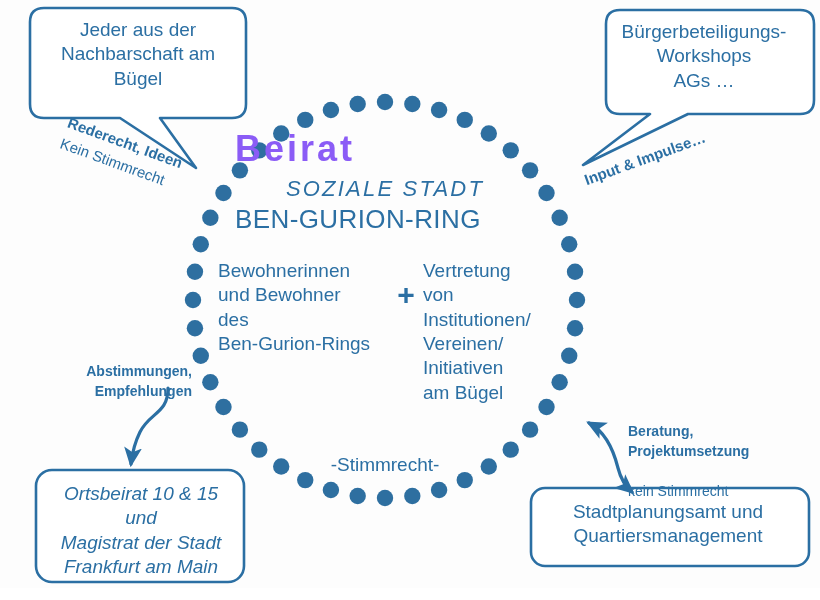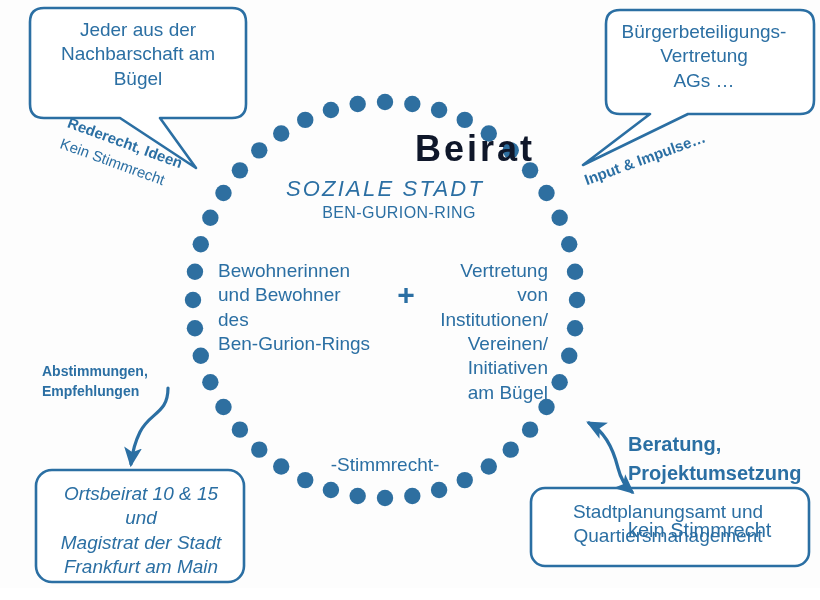--- a/index.html
+++ b/index.html
@@ -46,56 +46,55 @@
     text-align: center;
     font-size: 19px;
     font-weight: 400;
   }
   #box-bl-text { left: 36px;  top: 482px; width: 210px; font-style: italic; }
   #box-br-text { left: 532px; top: 500px; width: 272px; }
 
   
   #ring-title {
     left: 235px; top: 126px; width: 300px;
-    text-align: right;
+    text-align: left;
     font-size: 36px;
     font-weight: 700;
     letter-spacing: 3px;
-    color: #0f172a;
+    color: #8b5cf6;
   }
   #ring-sub1 {
     left: 235px; top: 175px; width: 300px;
     text-align: center;
     font-size: 22px;
     font-weight: 400;
     letter-spacing: 2.2px;
     font-style: italic;
   }
   #ring-sub2 {
-    left: 249px; top: 203px; width: 300px;
-    text-align: center;
-    font-size: 16px;
+    left: 235px; top: 203px; width: 300px;
+    font-size: 26px;
     font-weight: 400;
     letter-spacing: 0.4px;
   }
 
   
   #col-left {
     left: 218px; top: 259px; width: 175px;
     font-size: 19px;
   }
   #col-plus {
     left: 393px; top: 276px; width: 26px;
     text-align: center;
     font-size: 30px;
     font-weight: 700;
   }
   #col-right {
-    left: 398px; top: 259px; width: 150px;
-    text-align: right;
+    left: 423px; top: 259px; width: 150px;
+    text-align: left;
     font-size: 19px;
   }
   #stimmrecht {
     left: 300px; top: 431px; width: 170px;
     text-align: center;
     font-size: 19px;
     margin-top: 22px;
   }
 
   
@@ -113,29 +112,29 @@
     left: 582px; top: 172px;
     transform: rotate(-20deg);
     transform-origin: 0 0;
     font-size: 15px;
     font-weight: 700;
   }
 
   
   #cap-bl {
     left: 42px; top: 362px; width: 150px;
-    text-align: left;
+    text-align: right;
     font-size: 14px;
     font-weight: 700;
     line-height: 1.4;
   }
   #cap-br {
     left: 628px; top: 402px; width: 160px;
     text-align: left;
-    font-size: 20px;
+    font-size: 14px;
     line-height: 1.42;
   }
   #cap-br .b { font-weight: 700; display: block; }
   #cap-br .n { font-weight: 400; display: block; }
 </style>
 </head>
 <body>
 
 <div id="stage">
 
@@ -209,21 +208,21 @@
     <path d="M168,388 C168,414 150,412 140,432 C133,446 132,456 131,464" fill="none" stroke="#2B6FA3" stroke-width="3.2" stroke-linecap="round" marker-end="url(#arrowhead)"></path>
 
     <path d="M589,423 C606,432 614,452 618,468 C621,480 625,486 632,492" fill="none" stroke="#2B6FA3" stroke-width="3.2" stroke-linecap="round" marker-start="url(#arrowhead-start)" marker-end="url(#arrowhead)"></path>
   </svg>
 
   <div class="tx bubble-text" id="bubble-tl-text">Jeder aus der
 Nachbarschaft am
 Bügel</div>
 
   <div class="tx bubble-text" id="bubble-tr-text">Bürgerbeteiligungs-
-Vertretung
+Workshops
 AGs …</div>
 
   <div class="rot-cap" id="cap-tl">
     <span class="b">Rederecht, Ideen</span>
     <span class="n">Kein Stimmrecht</span>
   </div>
 
   <div class="rot-cap" id="cap-tr">Input &amp; Impulse…</div>
 
   <div class="tx" id="ring-title">Beirat</div>

